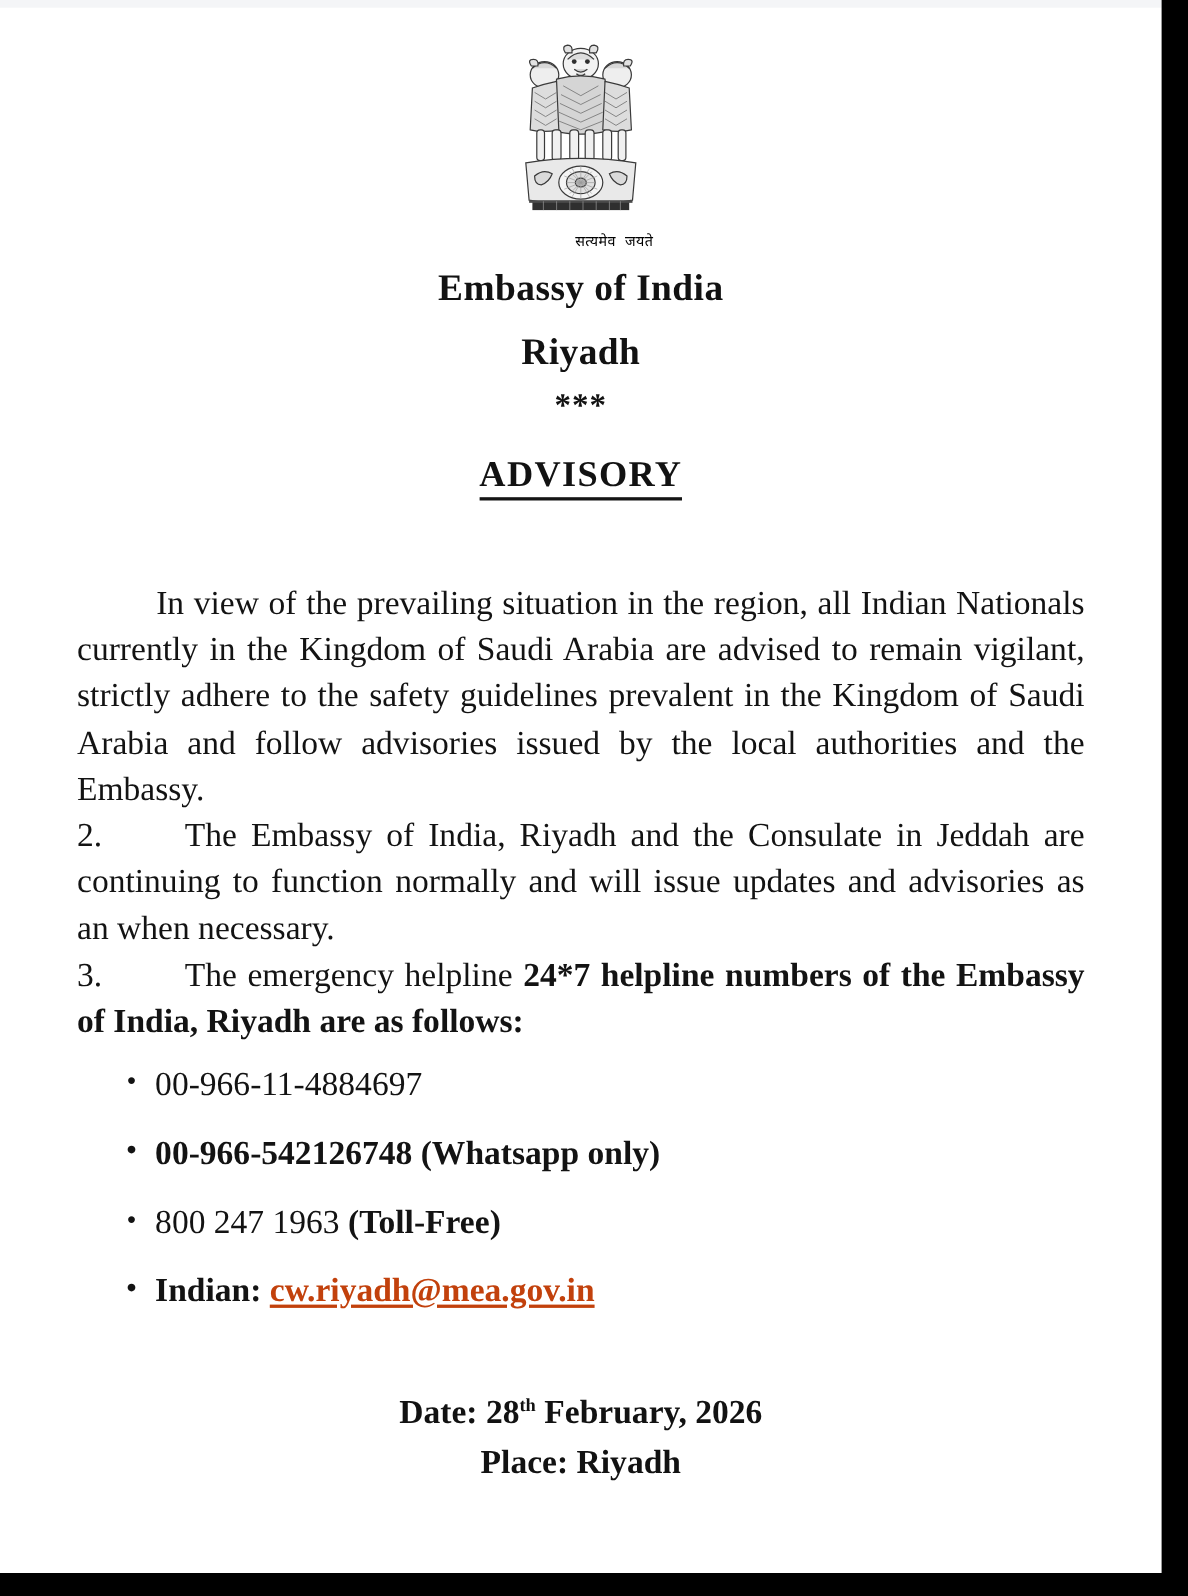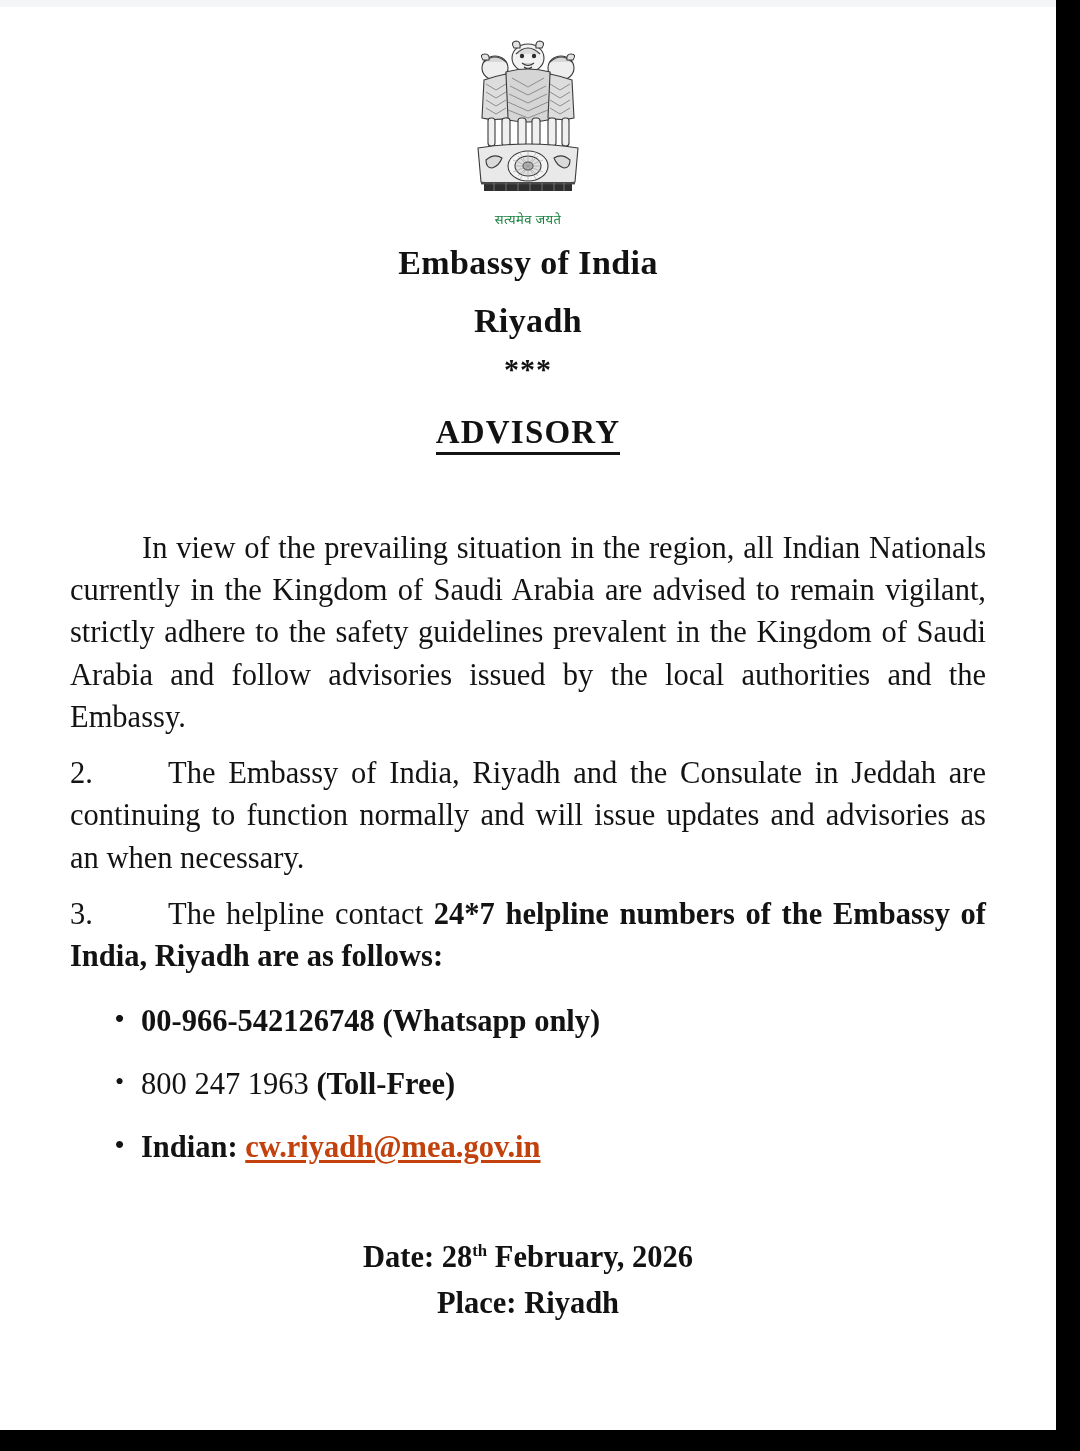--- a/index.html
+++ b/index.html
@@ -62,25 +62,26 @@
     width: 132px;
     margin: 0 auto 6px auto;
     text-align: center;
   }
   .emblem-wrap svg {
     display: block;
     width: 132px;
     height: 180px;
   }
   .emblem-motto {
-    font-family: Liberation Serif, serif;
+    font-family: Liberation Mono, monospace;
     font-size: 13px;
-    color: #15803d;
+    color: #000000;
     letter-spacing: 0.4px;
     margin-top: -6px;
+    text-align: right;
   }
 
   .org-line {
     font-size: 34px;
     font-weight: bold;
     letter-spacing: 0.4px;
     margin-top: 16px;
   }
   .org-city {
     font-size: 34px;
@@ -119,21 +120,20 @@
     text-align: justify;
     text-justify: inter-word;
     margin: 0;
     color: #131313;
   }
   .para.first {
     margin-top: 72px;
     text-indent: 72px;
   }
   .para.numbered {
-    margin-top: 14px;
   }
   .num-lead {
     display: inline-block;
     min-width: 98px;
   }
   b, .b { font-weight: bold; }
 
   .contact-list {
     list-style: none;
     margin: 18px 0 0 0;
@@ -264,26 +264,26 @@
     <div class="stars">***</div>
     <div><span class="doc-title">ADVISORY</span></div>
   </div>
 
   <div class="body-area">
 
     <p class="para first">In view of the prevailing situation in the region, all Indian Nationals currently in the Kingdom of Saudi Arabia are advised to remain vigilant, strictly adhere to the safety guidelines prevalent in the Kingdom of Saudi Arabia and follow advisories issued by the local authorities and the Embassy.</p>
 
     <p class="para numbered"><span class="num-lead">2.</span><span>The Embassy of India, Riyadh and the Consulate in Jeddah are continuing to function normally and will issue updates and advisories as an when necessary.</span></p>
 
-    <p class="para numbered"><span class="num-lead">3.</span><span>The helpline contact </span><b>24*7 helpline numbers of the Embassy of India, Riyadh are as follows:</b></p>
+    <p class="para numbered"><span class="num-lead">3.</span><span>The emergency helpline </span><b>24*7 helpline numbers of the Embassy of India, Riyadh are as follows:</b></p>
 
     <ul class="contact-list">
 
       <li>
-        <span class="bullet">•</span>
+        <span class="bullet">•</span><span>00-966-11-4884697</span>
       </li>
 
       <li class="bold-item">
         <span class="bullet">•</span><span>00-966-542126748 (Whatsapp only)</span>
       </li>
 
       <li>
         <span class="bullet">•</span><span>800 247 1963 </span><b>(Toll-Free)</b>
       </li>
 

